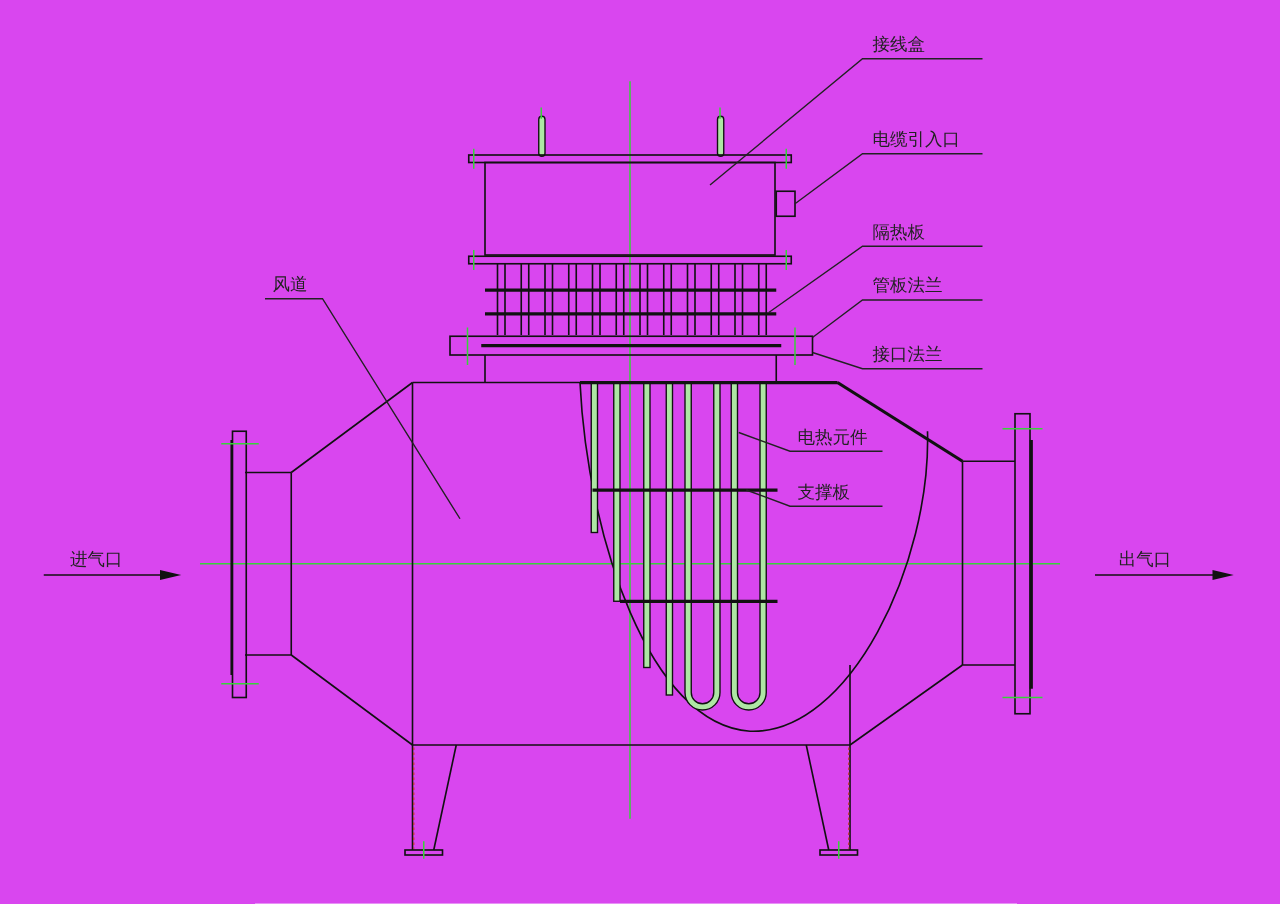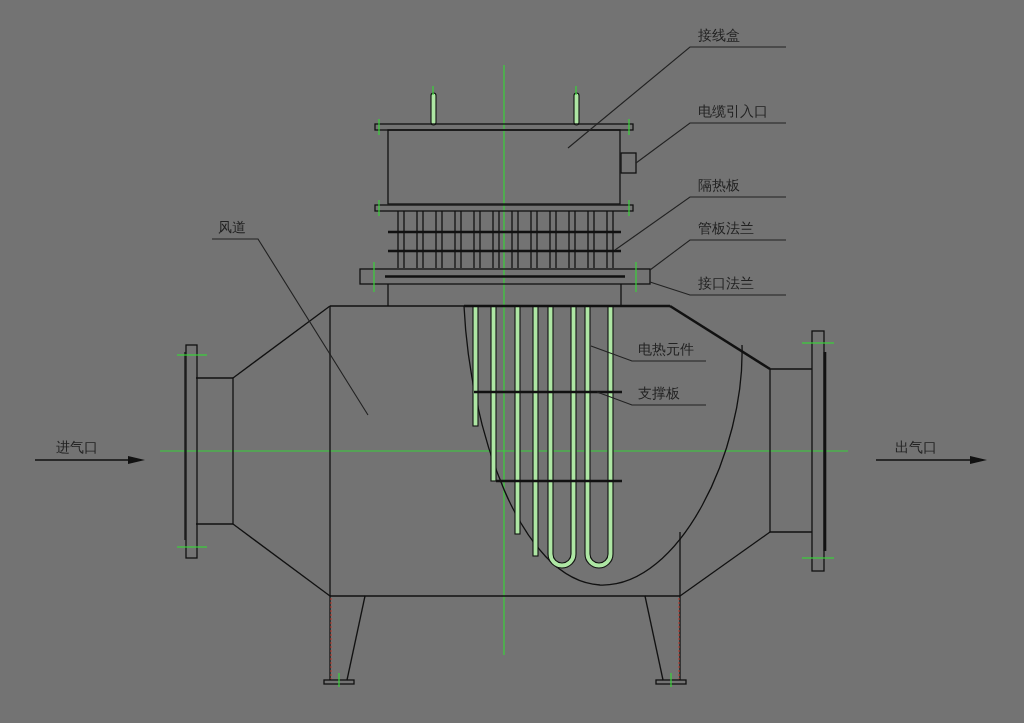--- a/index.html
+++ b/index.html
@@ -1,16 +1,16 @@
 <!DOCTYPE html>
 <html><head>
 <meta charset="utf-8">
 <style>
   html, body { margin: 0; padding: 0; background: #ffffff; }
-  #stage { position: relative; width: 1024px; height: 723px; overflow: hidden; background: #737373; }
+  #stage { position: relative; width: 1024px; height: 723px; overflow: hidden; background: #d946ef; }
   svg { position: absolute; left: 0; top: 0; }
   .ln { stroke: #111; stroke-width: 1.3; fill: none; }
   .lnb { stroke: #111; stroke-width: 2.6; fill: none; }
   .lead { stroke: #222; stroke-width: 1.1; fill: none; }
   .cl { stroke: #39d23a; stroke-width: 1.2; fill: none; }
   .red { stroke: #c0392b; stroke-width: 1; stroke-dasharray: 2 2; fill: none; }
   .tube { stroke: #111; stroke-width: 1.1; fill: #aee6a4; }
   .txt { font-family: "DejaVu Sans", sans-serif; font-size: 14px; fill: #222; }
 </style>
 </head>

